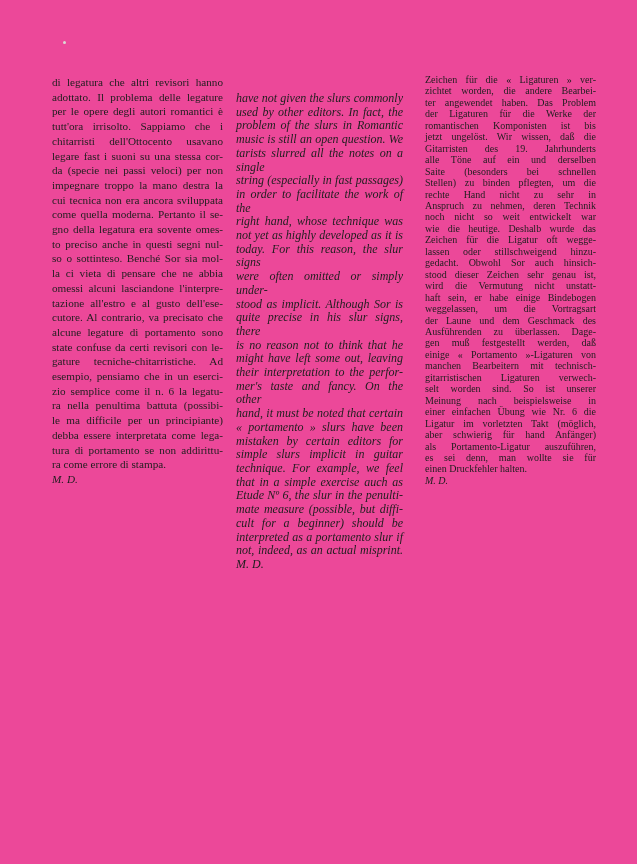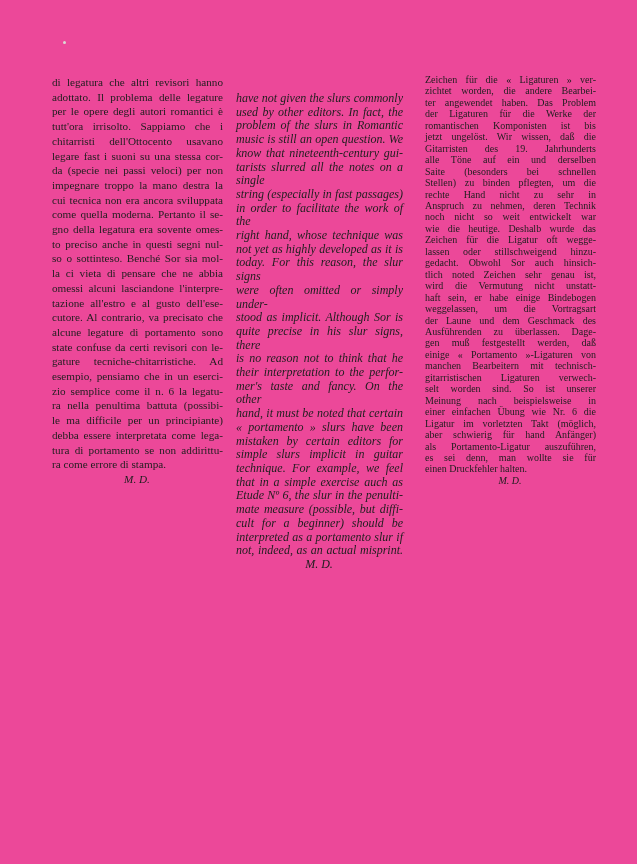--- a/index.html
+++ b/index.html
@@ -45,21 +45,21 @@
   }
   .line {
     text-align: justify;
     text-align-last: justify;
     white-space: normal;
   }
   .line.last {
     text-align-last: left;
   }
   .signature {
-    text-align: center;
+    text-align: left;
     font-style: italic;
     padding-right: 1px;
   }
   .speckle {
     position: absolute;
     left: 63px;
     top: 41px;
     width: 3px;
     height: 3px;
     border-radius: 50%;
@@ -104,31 +104,31 @@
       </div>
     <div class="signature">M. D.</div>
   </div>
 
   <div class="column col-english">
     <div class="lines">
         <div class="line">have not given the slurs commonly</div>
         <div class="line">used by other editors. In fact, the</div>
         <div class="line">problem of the slurs in Romantic</div>
         <div class="line">music is still an open question. We</div>
-        <div class="line">know that nineteenth-century gui-</div>
         <div class="line">tarists slurred all the notes on a single</div>
         <div class="line">string (especially in fast passages)</div>
         <div class="line">in order to facilitate the work of the</div>
         <div class="line">right hand, whose technique was</div>
         <div class="line">not yet as highly developed as it is</div>
         <div class="line">today. For this reason, the slur signs</div>
         <div class="line">were often omitted or simply under-</div>
         <div class="line">stood as implicit. Although Sor is</div>
         <div class="line">quite precise in his slur signs, there</div>
         <div class="line">is no reason not to think that he</div>
+        <div class="line">might have left some out, leaving</div>
         <div class="line">their interpretation to the perfor-</div>
         <div class="line">mer's taste and fancy. On the other</div>
         <div class="line">hand, it must be noted that certain</div>
         <div class="line">« portamento » slurs have been</div>
         <div class="line">mistaken by certain editors for</div>
         <div class="line">simple slurs implicit in guitar</div>
         <div class="line">technique. For example, we feel</div>
         <div class="line">that in a simple exercise auch as</div>
         <div class="line">Etude Nº 6, the slur in the penulti-</div>
         <div class="line">mate measure (possible, but diffi-</div>
@@ -151,21 +151,21 @@
         <div class="line">alle Töne auf ein und derselben</div>
         <div class="line">Saite (besonders bei schnellen</div>
         <div class="line">Stellen) zu binden pflegten, um die</div>
         <div class="line">rechte Hand nicht zu sehr in</div>
         <div class="line">Anspruch zu nehmen, deren Technik</div>
         <div class="line">noch nicht so weit entwickelt war</div>
         <div class="line">wie die heutige. Deshalb wurde das</div>
         <div class="line">Zeichen für die Ligatur oft wegge-</div>
         <div class="line">lassen oder stillschweigend hinzu-</div>
         <div class="line">gedacht. Obwohl Sor auch hinsich-</div>
-        <div class="line">tlich noted Zeichen sehr genau ist,</div>
+        <div class="line">stood dieser Zeichen sehr genau ist,</div>
         <div class="line">wird die Vermutung nicht unstatt-</div>
         <div class="line">haft sein, er habe einige Bindebogen</div>
         <div class="line">weggelassen, um die Vortragsart</div>
         <div class="line">der Laune und dem Geschmack des</div>
         <div class="line">Ausführenden zu überlassen. Dage-</div>
         <div class="line">gen muß festgestellt werden, daß</div>
         <div class="line">einige « Portamento »-Ligaturen von</div>
         <div class="line">manchen Bearbeitern mit technisch-</div>
         <div class="line">gitarristischen Ligaturen verwech-</div>
         <div class="line">selt worden sind. So ist unserer</div>

